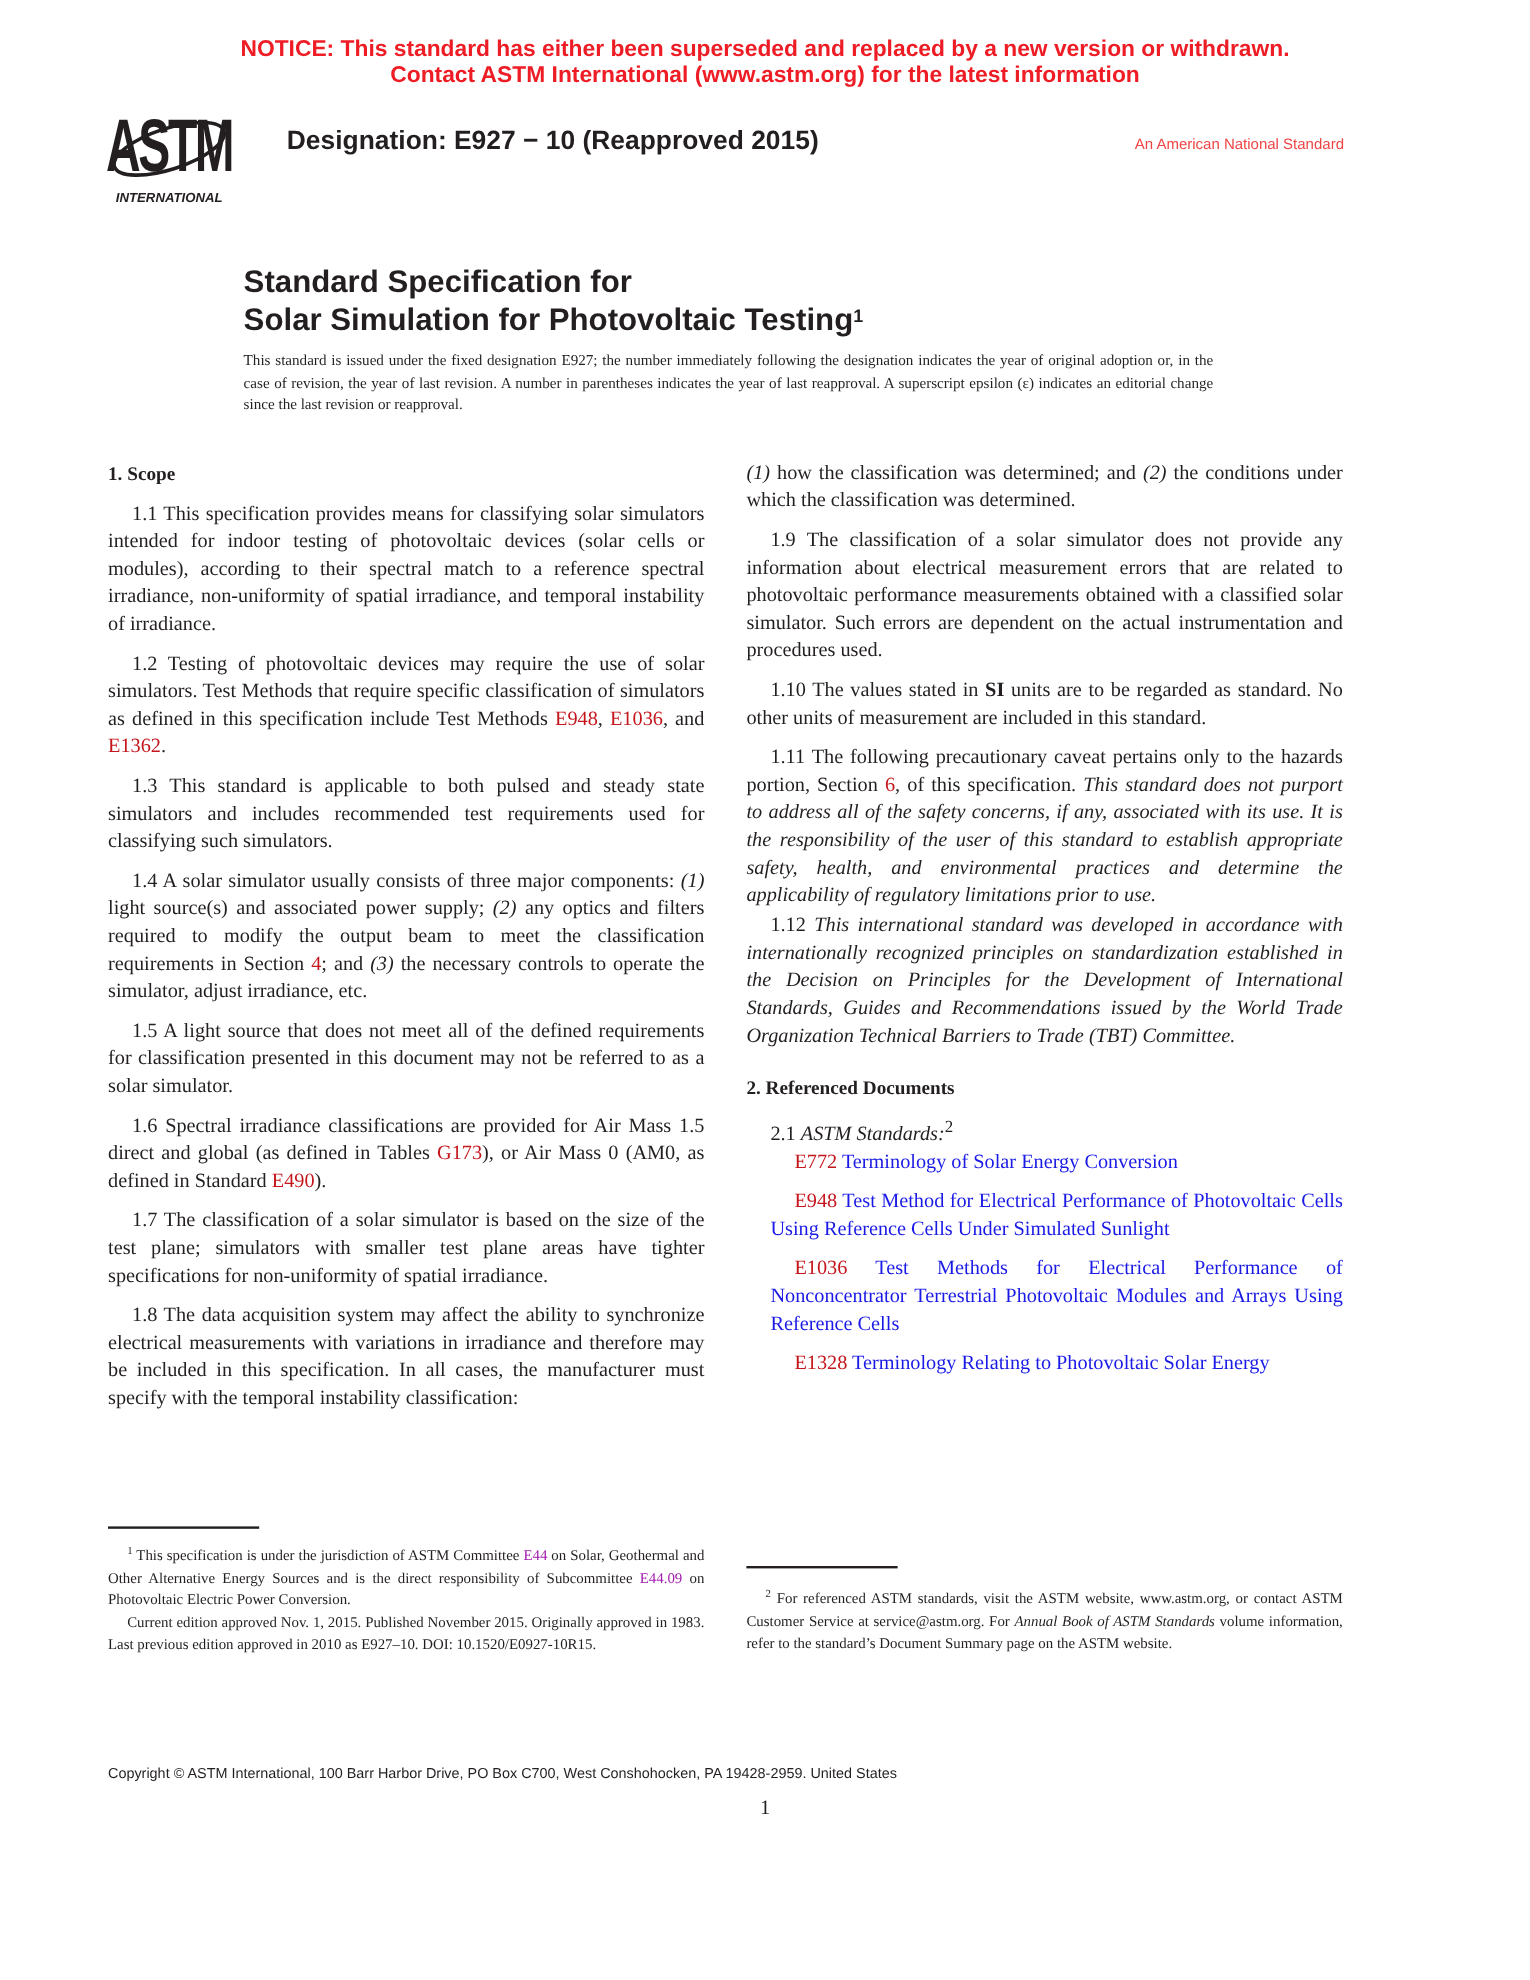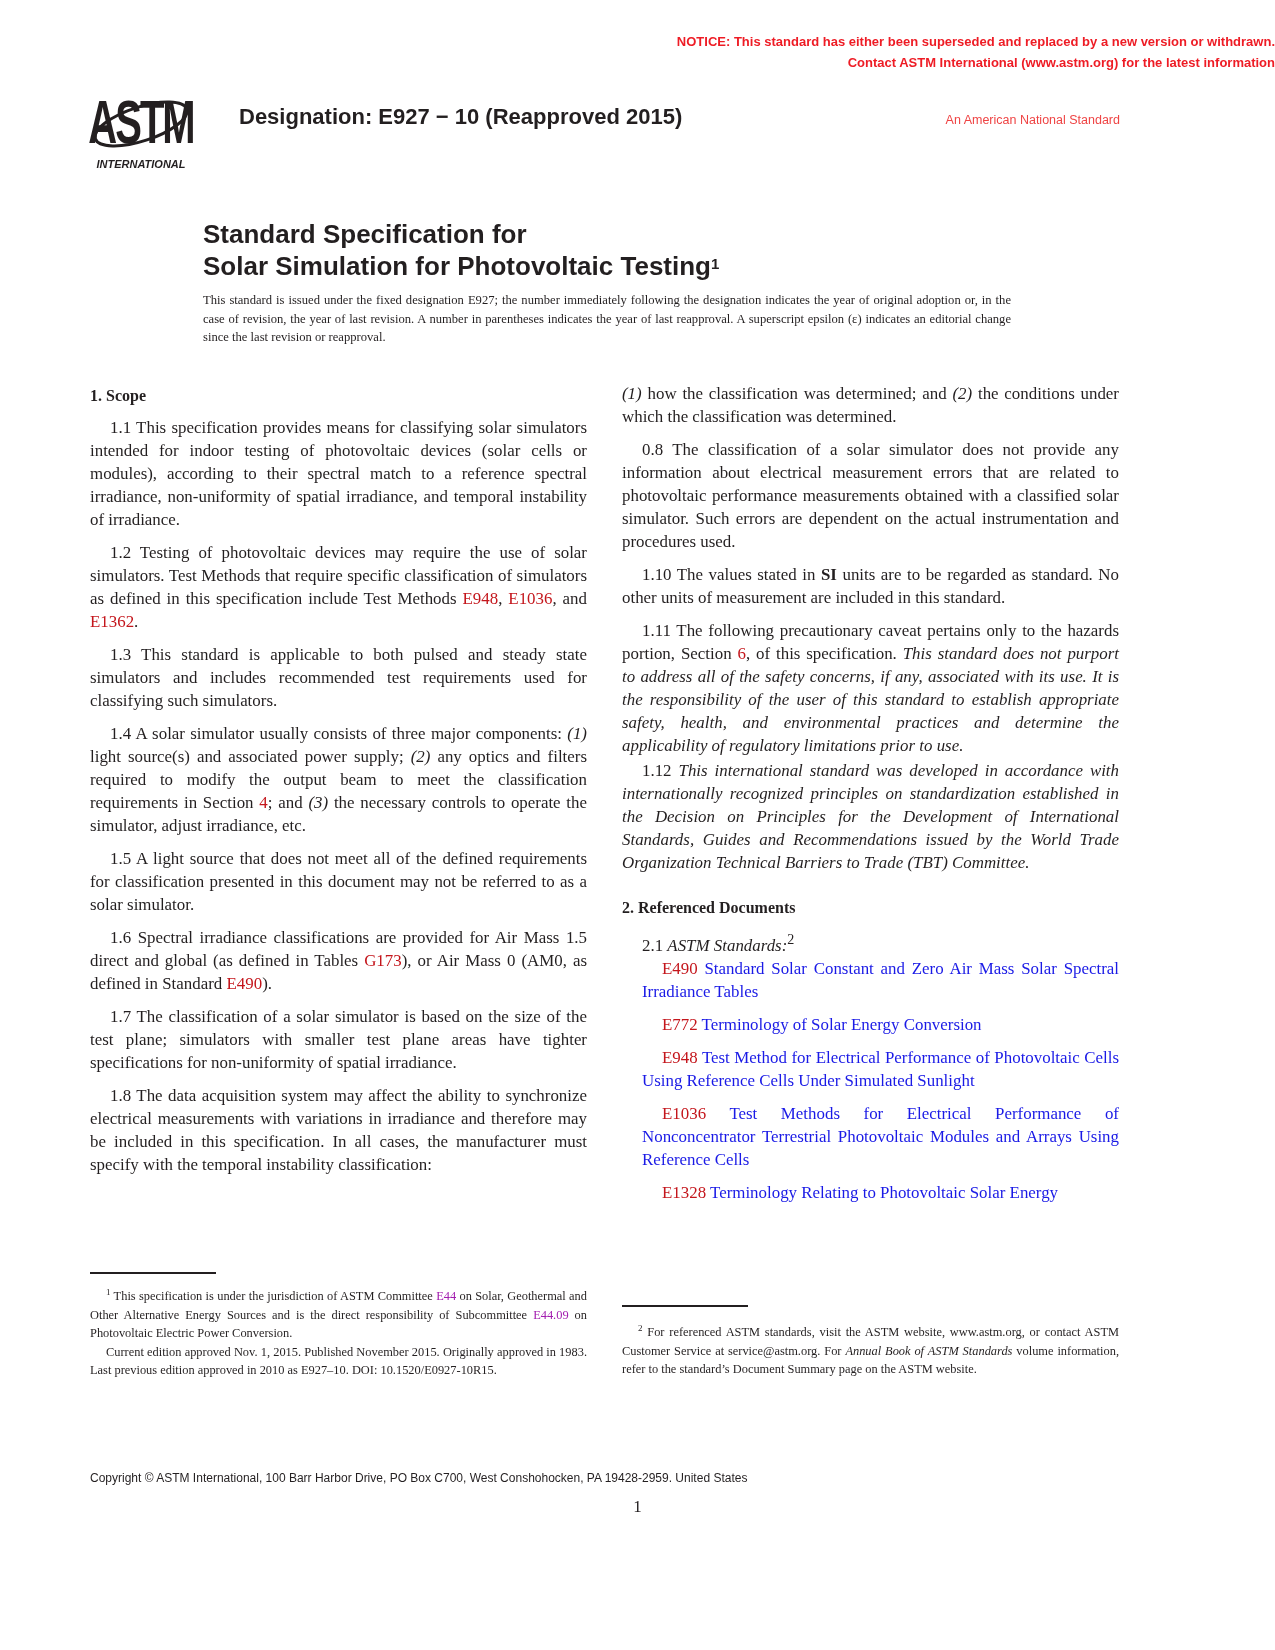--- a/index.html
+++ b/index.html
@@ -1,18 +1,18 @@
 <!DOCTYPE html>
 <html><head>
 <meta charset="utf-8">
 <style>
   html, body { margin: 0; padding: 0; background: #ffffff; }
   body { width: 1275px; height: 1650px; position: relative; overflow: hidden; color: #231f20; }
   .abs { position: absolute; }
-  .notice { left: 0; width: 1275px; top: 31px; text-align: right; color: #ee1c25; font-family: "Liberation Sans", sans-serif; font-weight: bold; font-size: 13px; line-height: 21px; }
+  .notice { left: 0; width: 1275px; top: 31px; text-align: center; color: #ee1c25; font-family: "Liberation Sans", sans-serif; font-weight: bold; font-size: 19px; line-height: 21px; }
   .logo { left: 89px; top: 84px; width: 104px; height: 88px; }
   .designation { left: 203px; top: 104px; font-family: "Liberation Sans", sans-serif; font-weight: bold; font-size: 22px; color: #231f20; margin-left: 36px; }
   .ans { right: 155px; top: 113px; font-family: "Liberation Sans", sans-serif; font-size: 12.5px; color: #ef4444; }
   .title { left: 203px; top: 218px; font-family: "Liberation Sans", sans-serif; font-weight: bold; font-size: 26px; line-height: 32px; color: #231f20; }
   .title sup { font-size: 15px; vertical-align: top; position: relative; top: -2px; }
   .boiler { left: 203px; top: 291px; width: 808px; font-family: "Liberation Serif", serif; font-size: 12.6px; line-height: 18.5px; text-align: justify; }
   .col { font-family: "Liberation Serif", serif; font-size: 16.9px; line-height: 23px; text-align: justify; width: 497px; }
   .col p { margin: 0 0 10px 0; text-indent: 20px; }
   .col p.noind { text-indent: 0; }
   .col h2 { font-size: 16px; font-weight: bold; margin: 0 0 9px 0; }
@@ -63,28 +63,27 @@
   <p>1.3  This standard is applicable to both pulsed and steady state simulators and includes recommended test requirements used for classifying such simulators.</p>
   <p><span>1.4  A solar simulator usually consists of three major components: </span><i>(1)</i><span> light source(s) and associated power supply; </span><i>(2)</i><span> any optics and filters required to modify the output beam to meet the classification requirements in Section </span><a class="red">4</a><span>; and </span><i>(3)</i><span> the necessary controls to operate the simulator, adjust irradiance, etc.</span></p>
   <p>1.5  A light source that does not meet all of the defined requirements for classification presented in this document may not be referred to as a solar simulator.</p>
   <p><span>1.6  Spectral irradiance classifications are provided for Air Mass 1.5 direct and global (as defined in Tables </span><a class="red">G173</a><span>), or Air Mass 0 (AM0, as defined in Standard </span><a class="red">E490</a><span>).</span></p>
   <p>1.7  The classification of a solar simulator is based on the size of the test plane; simulators with smaller test plane areas have tighter specifications for non-uniformity of spatial irradiance.</p>
   <p style="margin-bottom:0"><span>1.8  The data acquisition system may affect the ability to synchronize electrical measurements with variations in irradiance and therefore may be included in this specification. In all cases, the manufacturer must specify with the temporal instability classification: </span></p>
 </div>
 
 <div class="abs col right" style="top:382px">
   <p class="noind"><i>(1)</i><span> how the classification was determined; and </span><i>(2)</i><span> the conditions under which the classification was determined.</span></p>
-  <p>0.8  The classification of a solar simulator does not provide any information about electrical measurement errors that are related to photovoltaic performance measurements obtained with a classified solar simulator. Such errors are dependent on the actual instrumentation and procedures used.</p>
+  <p>1.9  The classification of a solar simulator does not provide any information about electrical measurement errors that are related to photovoltaic performance measurements obtained with a classified solar simulator. Such errors are dependent on the actual instrumentation and procedures used.</p>
   <p><span>1.10  The values stated in </span><b>SI</b><span> units are to be regarded as standard. No other units of measurement are included in this standard.</span></p>
   <p style="margin-bottom:2px"><span>1.11  The following precautionary caveat pertains only to the hazards portion, Section </span><a class="red">6</a><span>, of this specification. </span><i>This standard does not purport to address all of the safety concerns, if any, associated with its use. It is the responsibility of the user of this standard to establish appropriate safety, health, and environmental practices and determine the applicability of regulatory limitations prior to use.</i></p>
   <p style="margin-bottom:22px"><span>1.12  </span><i>This international standard was developed in accordance with internationally recognized principles on standardization established in the Decision on Principles for the Development of International Standards, Guides and Recommendations issued by the World Trade Organization Technical Barriers to Trade (TBT) Committee.</i></p>
   <h2>2.  Referenced Documents</h2>
   <p style="margin:0"><span>2.1  </span><i>ASTM Standards:</i><sup>2</sup></p>
   <div id="refs">
-      <p class="ref"><span class="code">E490</span> <span>Standard Solar Constant and Zero Air Mass Solar Spectral Irradiance Tables</span></p>
       <p class="ref"><span class="code">E772</span> <span>Terminology of Solar Energy Conversion</span></p>
       <p class="ref"><span class="code">E948</span> <span>Test Method for Electrical Performance of Photovoltaic Cells Using Reference Cells Under Simulated Sunlight</span></p>
       <p class="ref"><span class="code">E1036</span> <span>Test Methods for Electrical Performance of Nonconcentrator Terrestrial Photovoltaic Modules and Arrays Using Reference Cells</span></p>
       <p class="ref"><span class="code">E1328</span> <span>Terminology Relating to Photovoltaic Solar Energy</span></p>
     </div>
 </div>
 
 <div class="abs rule" style="left:90px;top:1272px"></div>
 <div class="abs fn" style="left:90px;top:1283px">
   <p><sup>1</sup><span> This specification is under the jurisdiction of ASTM Committee </span><a class="blue">E44</a><span> on Solar, Geothermal and Other Alternative Energy Sources and is the direct responsibility of Subcommittee </span><a class="blue">E44.09</a><span> on Photovoltaic Electric Power Conversion.</span></p>

